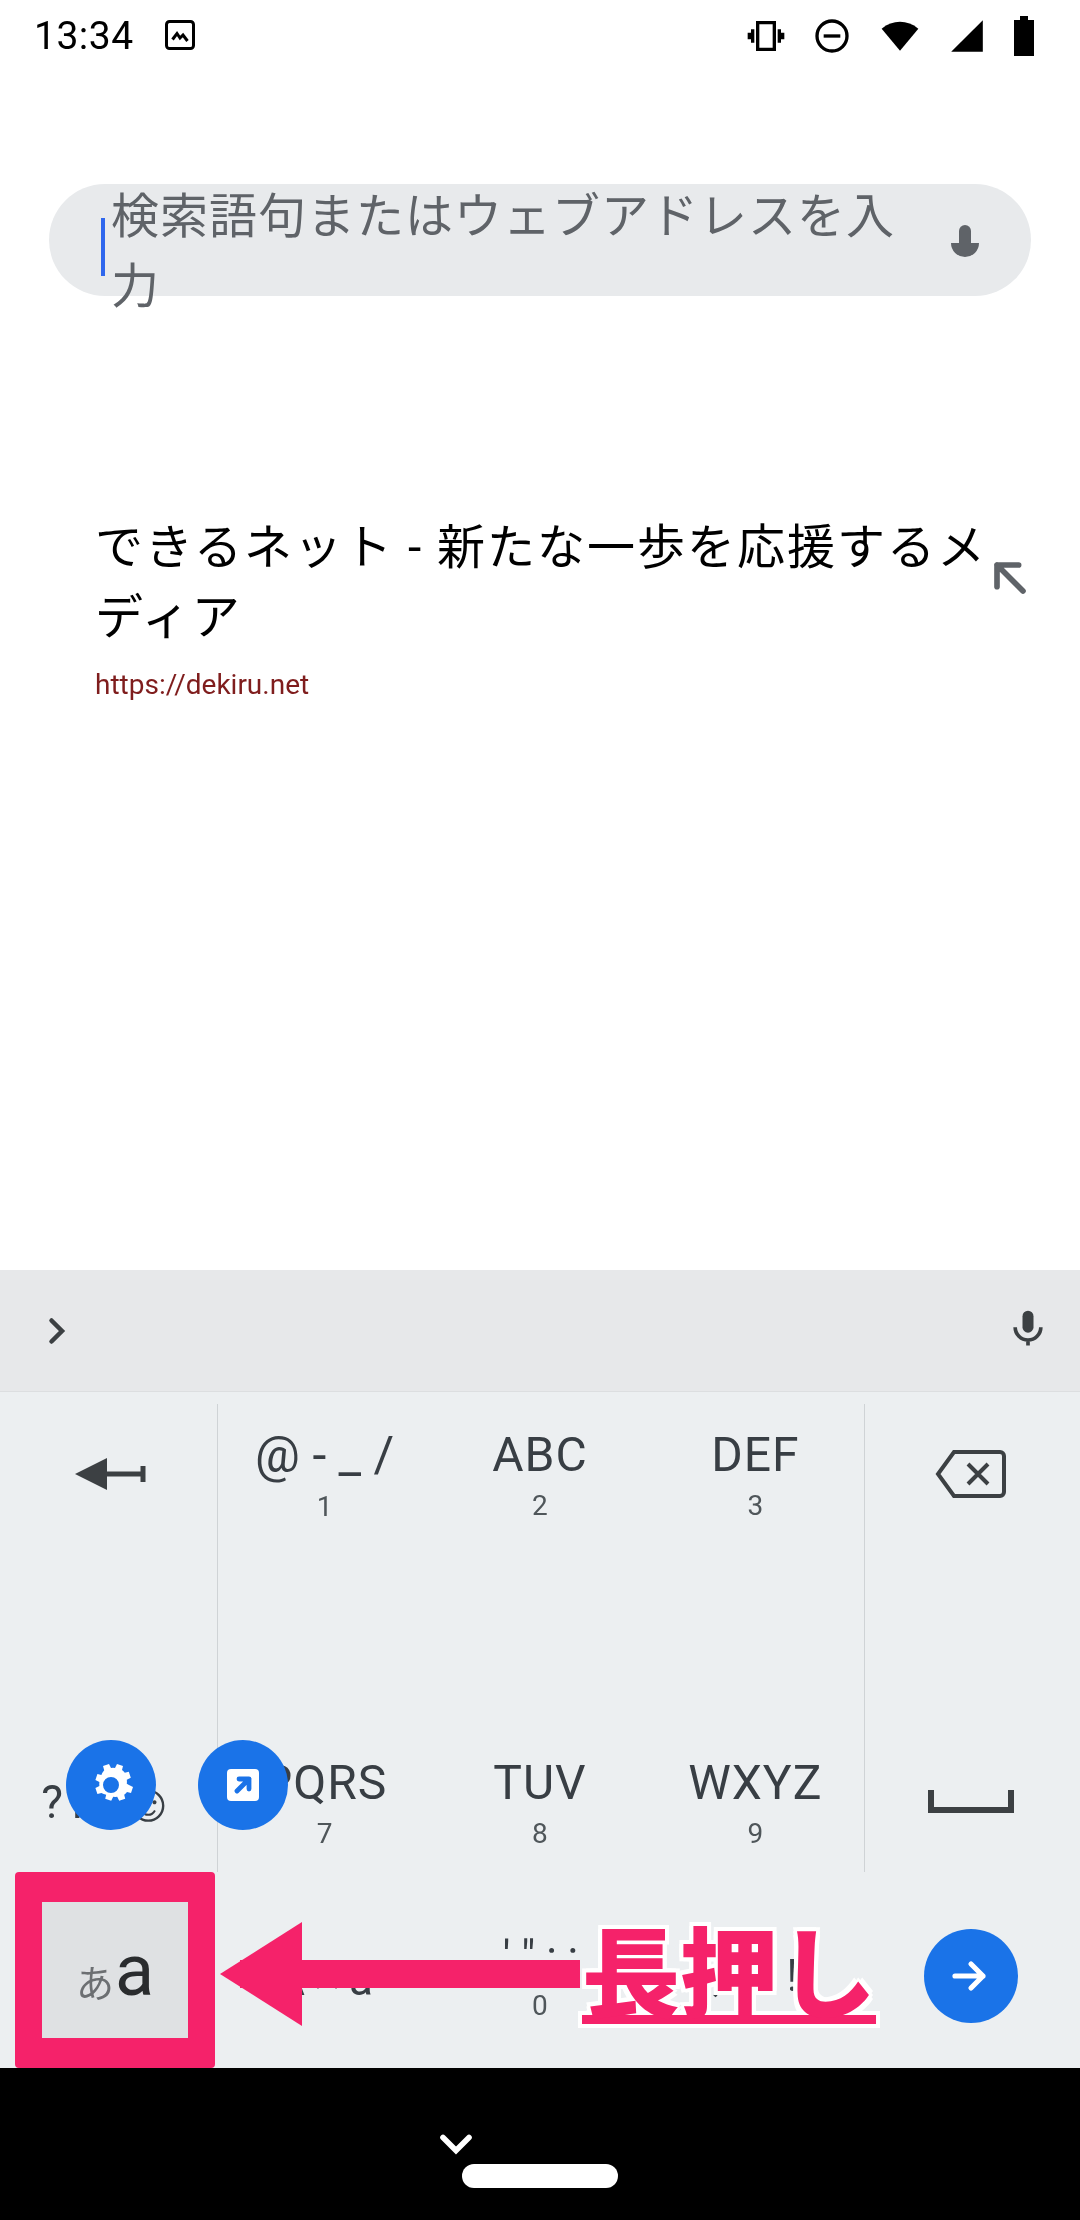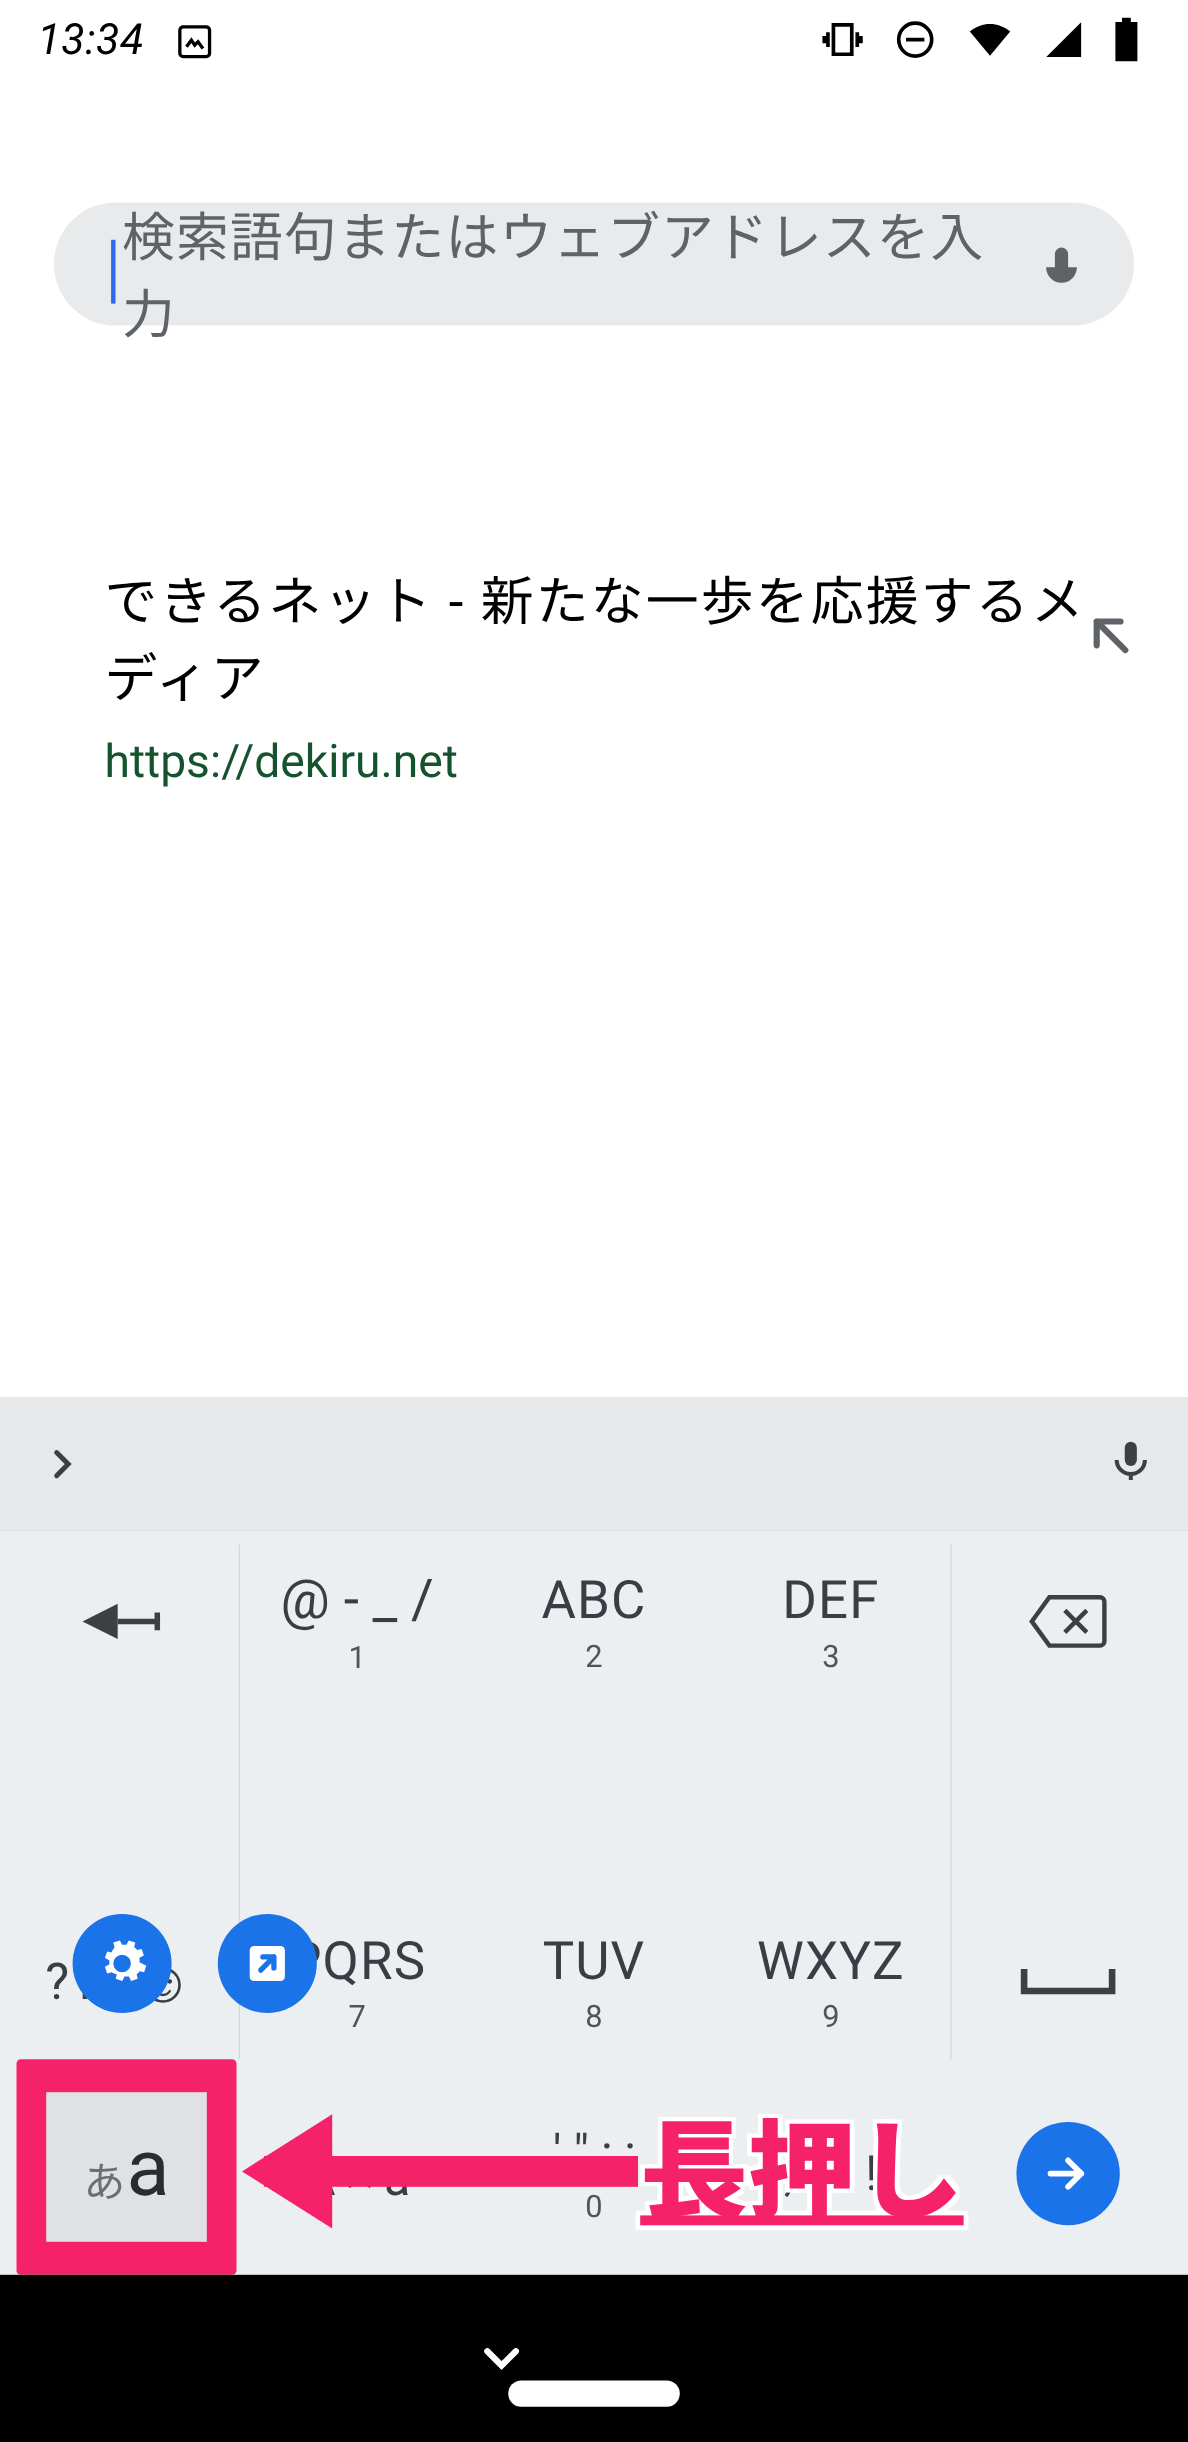--- a/index.html
+++ b/index.html
@@ -10,36 +10,36 @@
     --key-sub:#4f565a;
     --kb-bg:#eceff1;
     --suggest-bg:#e7e8ea;
     --shadow:rgba(0,0,0,.18);
   }
   html,body{margin:0;padding:0;background:#fff;font-family:Roboto,"Noto Sans CJK JP","Noto Sans JP",sans-serif;-webkit-font-smoothing:antialiased;}
   #phone{position:relative;width:1080px;height:2220px;background:#fff;overflow:hidden;}
 
   
   #status{position:absolute;left:0;right:0;top:0;height:72px;display:flex;align-items:center;justify-content:space-between;padding:0 44px 0 34px;box-sizing:border-box;}
-  #status .left{display:flex;align-items:flex-end;gap:28px;color:#000;font-style:italic;}
+  #status .left{display:flex;align-items:flex-start;gap:28px;color:#000;}
   #status .left span{font-size:39px;line-height:1;letter-spacing:.5px;}
   #status .right{display:flex;align-items:center;gap:26px;color:#000;}
   #status .right svg{display:block;}
 
   
   #omnibox{position:absolute;left:49px;right:49px;top:184px;height:112px;border-radius:56px;background:var(--pill-bg);display:flex;align-items:center;padding:14px 42px 0 52px;box-sizing:border-box;}
   #omnibox .caret{width:4px;height:58px;background:#2f67ed;margin-right:6px;flex:none;animation:blink 1.1s step-end infinite;}
   @keyframes blink{50%{opacity:0;}}
   #omnibox .ph{font-size:48px;color:#5f6368;letter-spacing:1px;}
   #omnibox .micwrap{margin-left:auto;flex:none;}
 
   
   #sugg{position:absolute;left:95px;right:78px;top:508px;}
   #sugg .title{font-size:48px;color:#000;letter-spacing:2px;}
-  #sugg .url{font-size:42px;color:#14532d;margin-top:20px;}
+  #sugg .url{font-size:28px;color:#7f1d1d;margin-top:20px;}
   #sugg .arrow{position:absolute;right:-34px;top:44px;}
   
   #kbzone{position:absolute;left:0;right:0;bottom:152px;}
   #toolbar{height:122px;background:var(--suggest-bg);display:flex;align-items:center;padding:0 30px 0 0;box-sizing:border-box;border-bottom:1px solid #dcdee0;}
   #toolbar .expand{width:112px;height:100%;display:flex;align-items:center;justify-content:center;}
   #toolbar .micbtn{margin-left:auto;}
 
   #keys{height:676px;background:var(--kb-bg);position:relative;}
   .col-sep-l{position:absolute;left:216.5px;top:12px;width:1px;height:468px;background:#cfd3d6;}
   .col-sep-r{position:absolute;left:863.5px;top:12px;width:1px;height:468px;background:#cfd3d6;}

